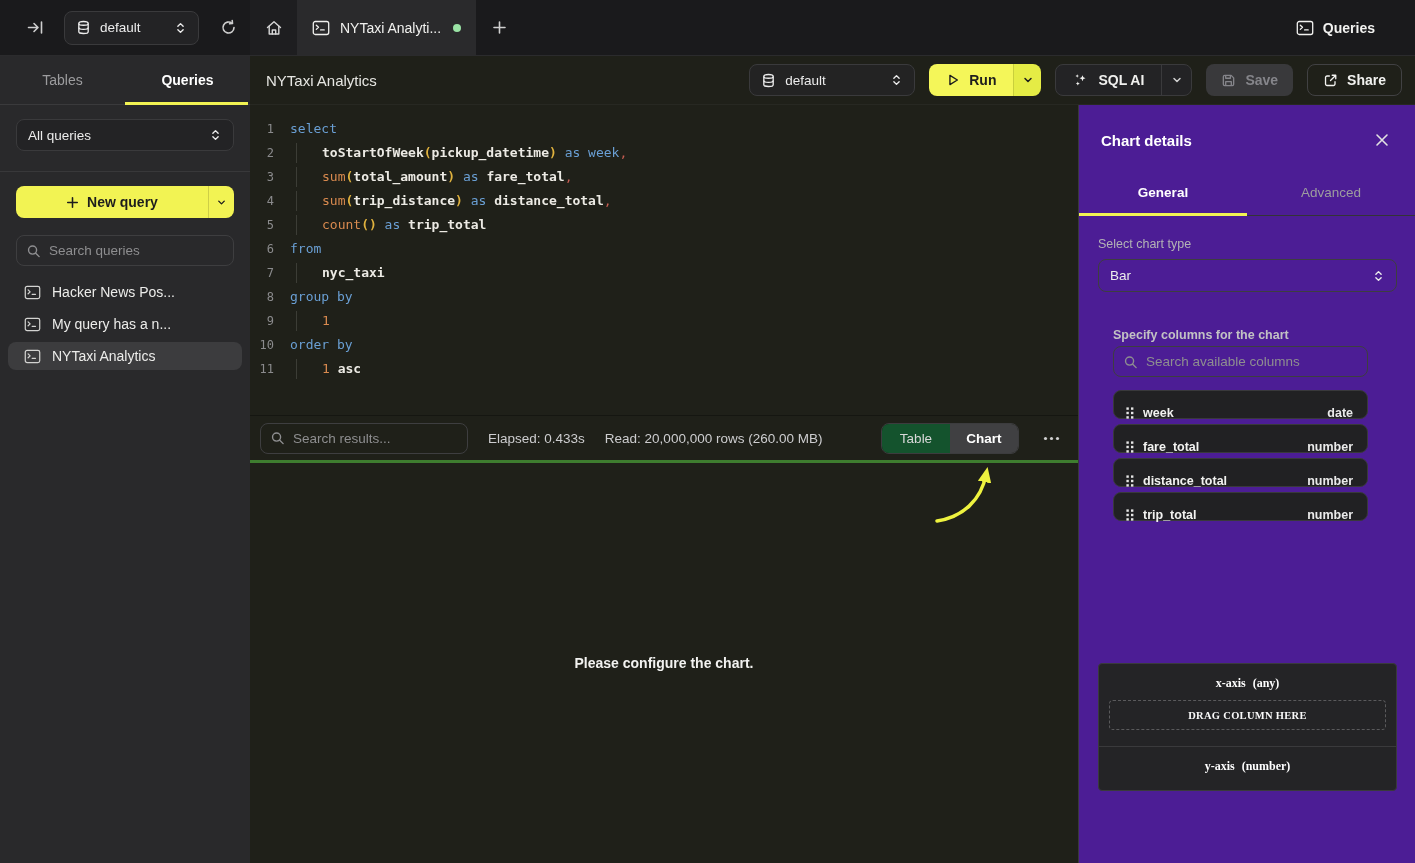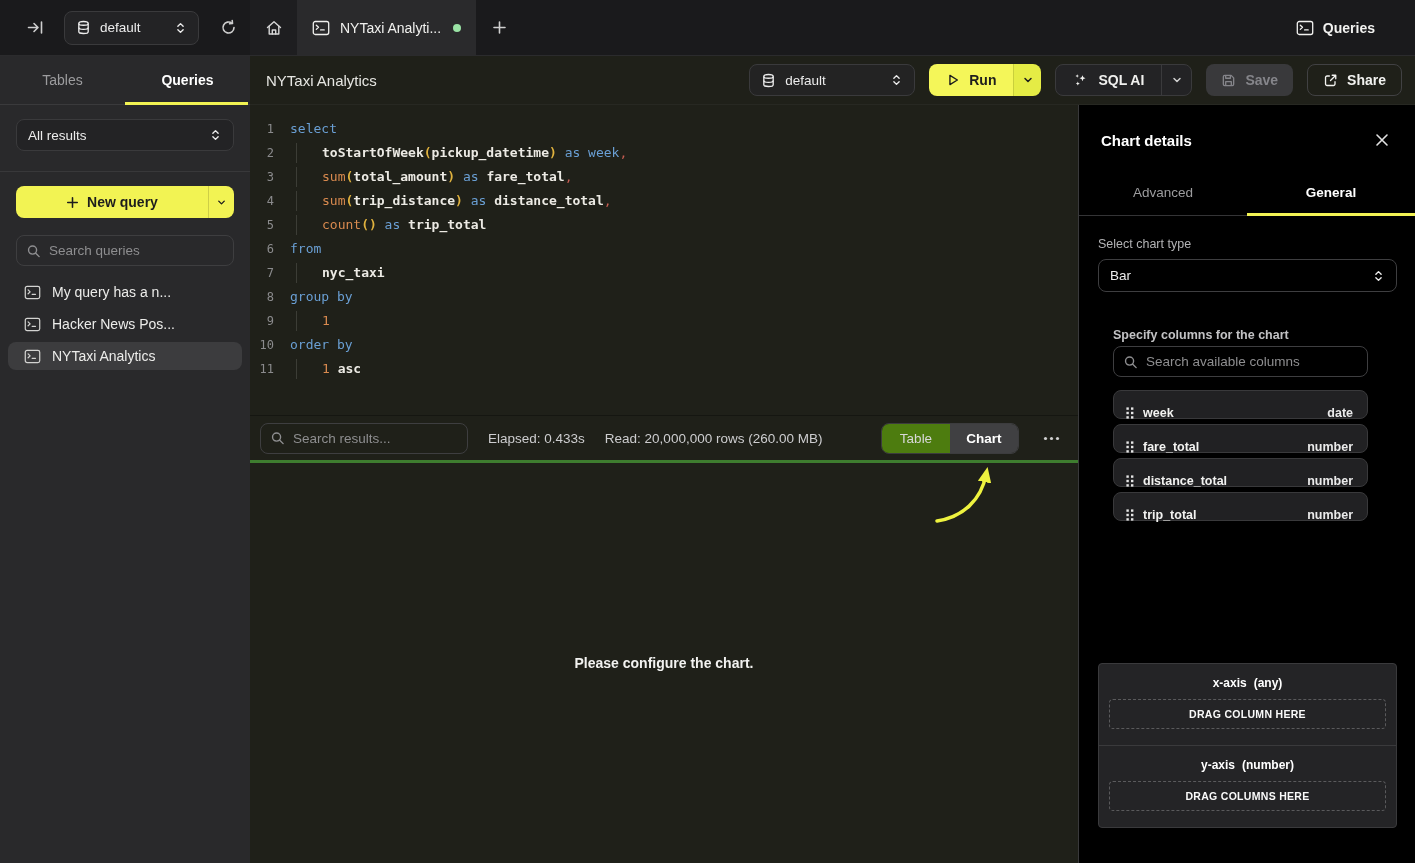--- a/index.html
+++ b/index.html
@@ -62,21 +62,21 @@
   .chevpart { width:28px; display:flex; align-items:center; justify-content:center; }
   .btn-split.dark { border:1px solid #3a3a3c; background:#232325; }
   .btn-split.dark .mainpart { color:#f0f0ee; font-weight:600; }
   .btn-split.dark .chevpart { color:#cfcfcf; border-left:1px solid #3a3a3c; width:30px; }
   .btn-save { display:flex; align-items:center; gap:9px; height:32px; padding:0 15px; border-radius:8px; background:#39393b; color:#85858a; font-size:14px; font-weight:600; cursor:default; }
   .btn-share { display:flex; align-items:center; gap:9px; height:32px; padding:0 15px; border-radius:8px; border:1px solid #414143; color:#f2f2f0; font-size:14px; font-weight:600; }
 
   
   .content { flex:1; display:flex; min-height:0; }
   .workarea { width:828px; flex:none; display:flex; flex-direction:column; background:#1f2019; }
-  .panel { flex:1; background:#000000; border-left:1px solid #39393b; display:flex; flex-direction:column; }
+  .panel { flex:1; background:#4c1d95; border-left:1px solid #39393b; display:flex; flex-direction:column; }
 
   
   .editor { height:310px; padding-top:12px; font-family:"DejaVu Sans Mono", monospace; font-size:13px; line-height:24px; overflow:hidden; }
   .line { display:flex; }
   .ln { width:24px; flex:none; text-align:right; color:#8b8b8d; font-size:12px; line-height:24px; margin-right:16px; user-select:none; }
   .code { white-space:pre; position:relative; }
   .code.ind { padding-left:32px; }
   .code.ind::before { content:""; position:absolute; left:6px; top:2px; bottom:2px; border-left:1px solid #3c3d36; }
   .tok { font-weight:normal; }
   .tok[data-tok="kw"]  { color:#6a9fd4; }
@@ -84,21 +84,21 @@
   .tok[data-tok="par"] { color:#e0b23e; font-weight:bold; }
   .tok[data-tok="id"]  { color:#eceae4; font-weight:bold; }
   .tok[data-tok="com"] { color:#c75d52; }
   .tok[data-tok="num"] { color:#d98a4f; }
 
   
   .resultsbar { height:45px; flex:none; display:flex; align-items:center; padding:0 14px 0 10px; gap:20px; border-top:1px solid rgba(0,0,0,0.3); }
   .resultsbar .searchwrap { margin-top:0; width:208px; flex:none; }
   .meta { color:#cdcdcf; font-size:13.5px; white-space:nowrap; }
   .viewtoggle { margin-left:auto; display:flex; height:31px; border:1px solid #3c3c3e; border-radius:8px; overflow:hidden; flex:none; }
-  .viewtoggle .opt { width:68px; display:flex; align-items:center; justify-content:center; font-size:13.5px; color:#d8d8d8; background:#4d7c0f; }
+  .viewtoggle .opt { width:68px; display:flex; align-items:center; justify-content:center; font-size:13.5px; color:#d8d8d8; background:#14532d; }
   .viewtoggle .opt.active { background:#404042; color:#ffffff; font-weight:600; }
   .morebtn { color:#d0d0d0; padding:4px; }
   .greenline { height:3px; background:#3e7d2f; flex:none; }
 
   
   .chartarea { flex:1; position:relative; display:flex; align-items:center; justify-content:center; }
   .emptymsg { font-size:14px; font-weight:700; color:#f2f2f0; }
   .doodle { position:absolute; left:0; top:0; pointer-events:none; }
 
   
@@ -113,21 +113,21 @@
   .fieldlabel { margin-top:21px; font-size:12.5px; color:#b3b3b5; }
   .panelbody .sel { margin-top:8px; height:33px; width:100%; background:transparent; border-color:#3e3e40; }
   .colsect { margin-top:36px; margin-left:15px; width:255px; }
   .colsect .fieldlabel { margin-top:0; font-weight:600; color:#c2c2c4; }
   .colsect .searchwrap { margin-top:4px;border-radius:11px; }
   .pills { margin-top:13px; display:flex; flex-direction:column; gap:5px; }
   .pill { display:flex; align-items:center; height:29px; padding:16px 14px 0 12px; border:1px solid #39393b; border-radius:8px; background:#212123; cursor:grab; }
   .pill .dragicon { color:#e6e6e6; flex:none; }
   .pill .pname { margin-left:9px; font-size:12.5px; font-weight:700; color:#f2f2f0; }
   .pill .ptype { margin-left:auto; font-size:12.5px; font-weight:700; color:#eaeaea; }
-  .axesbox { margin-top:142px; border:1px solid #3a3a3c; border-radius:4px; background:#242426; }
+  .axesbox { margin-top:142px; border:1px solid #3a3a3c; border-radius:4px; background:#242426;font-family:Liberation Serif, serif; }
   .axsect { padding:12px 10px 16px 10px; }
   .axsect + .axsect { border-top:1px solid #3a3a3c; }
   .axtitle { text-align:center; font-size:12px; color:#ffffff; }
   .axname { font-weight:700; }
   .axconstraint { font-weight:600; margin-left:7px; }
   .dropzone { margin-top:9px; height:30px; border:1px dashed #5a5a5c; border-radius:4px; display:flex; align-items:center; justify-content:center; }
   .droplabel { font-size:10.5px; font-weight:700; letter-spacing:0.3px; color:#fafafa; }
 </style>
 </head>
 <body>
@@ -191,21 +191,21 @@
 
   <div class="body">
 
     <aside class="sidebar">
       <div class="side-tabs">
         <button class="side-tab"><span>Tables</span></button>
         <button class="side-tab active"><span>Queries</span></button>
       </div>
       <div class="side-sect">
         <button class="sel w-full">
-          <span class="lbl">All results</span>
+          <span class="lbl">All queries</span>
           <svg width="13" height="14" viewBox="0 0 14 16" fill="none" stroke="currentColor" stroke-width="1.6" stroke-linecap="round" stroke-linejoin="round">
               <path d="M4 6l3-3 3 3M4 10l3 3 3-3"></path>
             </svg>
         </button>
       </div>
       <div class="divider"></div>
       <div class="side-sect">
         <div class="split yellow">
           <button class="mainbtn">
             <svg width="13" height="13" viewBox="0 0 15 15" fill="none" stroke="currentColor" stroke-width="1.8" stroke-linecap="round">
@@ -226,28 +226,28 @@
             </svg>
           <input placeholder="Search queries" style="">
         </div>
       </div>
       <nav class="qlist">
         <div class="qitem">
           <svg width="17" height="15" viewBox="0 0 18 16" fill="none" stroke="currentColor" stroke-width="1.3" stroke-linecap="round" stroke-linejoin="round">
               <rect x="1.3" y="1.5" width="15.4" height="13" rx="2"></rect>
               <path d="M4.3 5.2l2.2 2.1-2.2 2.1M8.6 9.9h3.6"></path>
             </svg>
-          <span>My query has a n...</span>
+          <span>Hacker News Pos...</span>
         </div>
         <div class="qitem">
           <svg width="17" height="15" viewBox="0 0 18 16" fill="none" stroke="currentColor" stroke-width="1.3" stroke-linecap="round" stroke-linejoin="round">
               <rect x="1.3" y="1.5" width="15.4" height="13" rx="2"></rect>
               <path d="M4.3 5.2l2.2 2.1-2.2 2.1M8.6 9.9h3.6"></path>
             </svg>
-          <span>Hacker News Pos...</span>
+          <span>My query has a n...</span>
         </div>
         <div class="qitem selected">
           <svg width="17" height="15" viewBox="0 0 18 16" fill="none" stroke="currentColor" stroke-width="1.3" stroke-linecap="round" stroke-linejoin="round">
               <rect x="1.3" y="1.5" width="15.4" height="13" rx="2"></rect>
               <path d="M4.3 5.2l2.2 2.1-2.2 2.1M8.6 9.9h3.6"></path>
             </svg>
           <span>NYTaxi Analytics</span>
         </div>
       </nav>
     </aside>
@@ -405,22 +405,22 @@
         <aside class="panel">
           <div class="panelheader">
             <h2>Chart details</h2>
             <button class="closebtn">
               <svg width="14" height="14" viewBox="0 0 14 14" fill="none" stroke="currentColor" stroke-width="1.6" stroke-linecap="round">
                   <path d="M2 2l10 10M12 2L2 12"></path>
                 </svg>
             </button>
           </div>
           <div class="paneltabs">
+            <button class="ptab active"><span>General</span></button>
             <button class="ptab"><span>Advanced</span></button>
-            <button class="ptab active"><span>General</span></button>
           </div>
           <div class="panelbody">
             <div class="fieldlabel">Select chart type</div>
             <button class="sel">
               <span class="lbl">Bar</span>
               <svg width="13" height="14" viewBox="0 0 14 16" fill="none" stroke="currentColor" stroke-width="1.6" stroke-linecap="round" stroke-linejoin="round">
                   <path d="M4 6l3-3 3 3M4 10l3 3 3-3"></path>
                 </svg>
             </button>
 
@@ -491,23 +491,20 @@
                   <span class="axname">x-axis</span><span class="axconstraint">(any)</span>
                 </div>
                 <div class="dropzone">
                   <span class="droplabel">DRAG COLUMN HERE</span>
                 </div>
               </div>
               <div class="axsect">
                 <div class="axtitle">
                   <span class="axname">y-axis</span><span class="axconstraint">(number)</span>
                 </div>
-                <div class="dropzone">
-                  <span class="droplabel">DRAG COLUMNS HERE</span>
-                </div>
               </div>
             </div>
           </div>
         </aside>
       </div>
     </div>
   </div>
 </div>
 
 </body></html>

